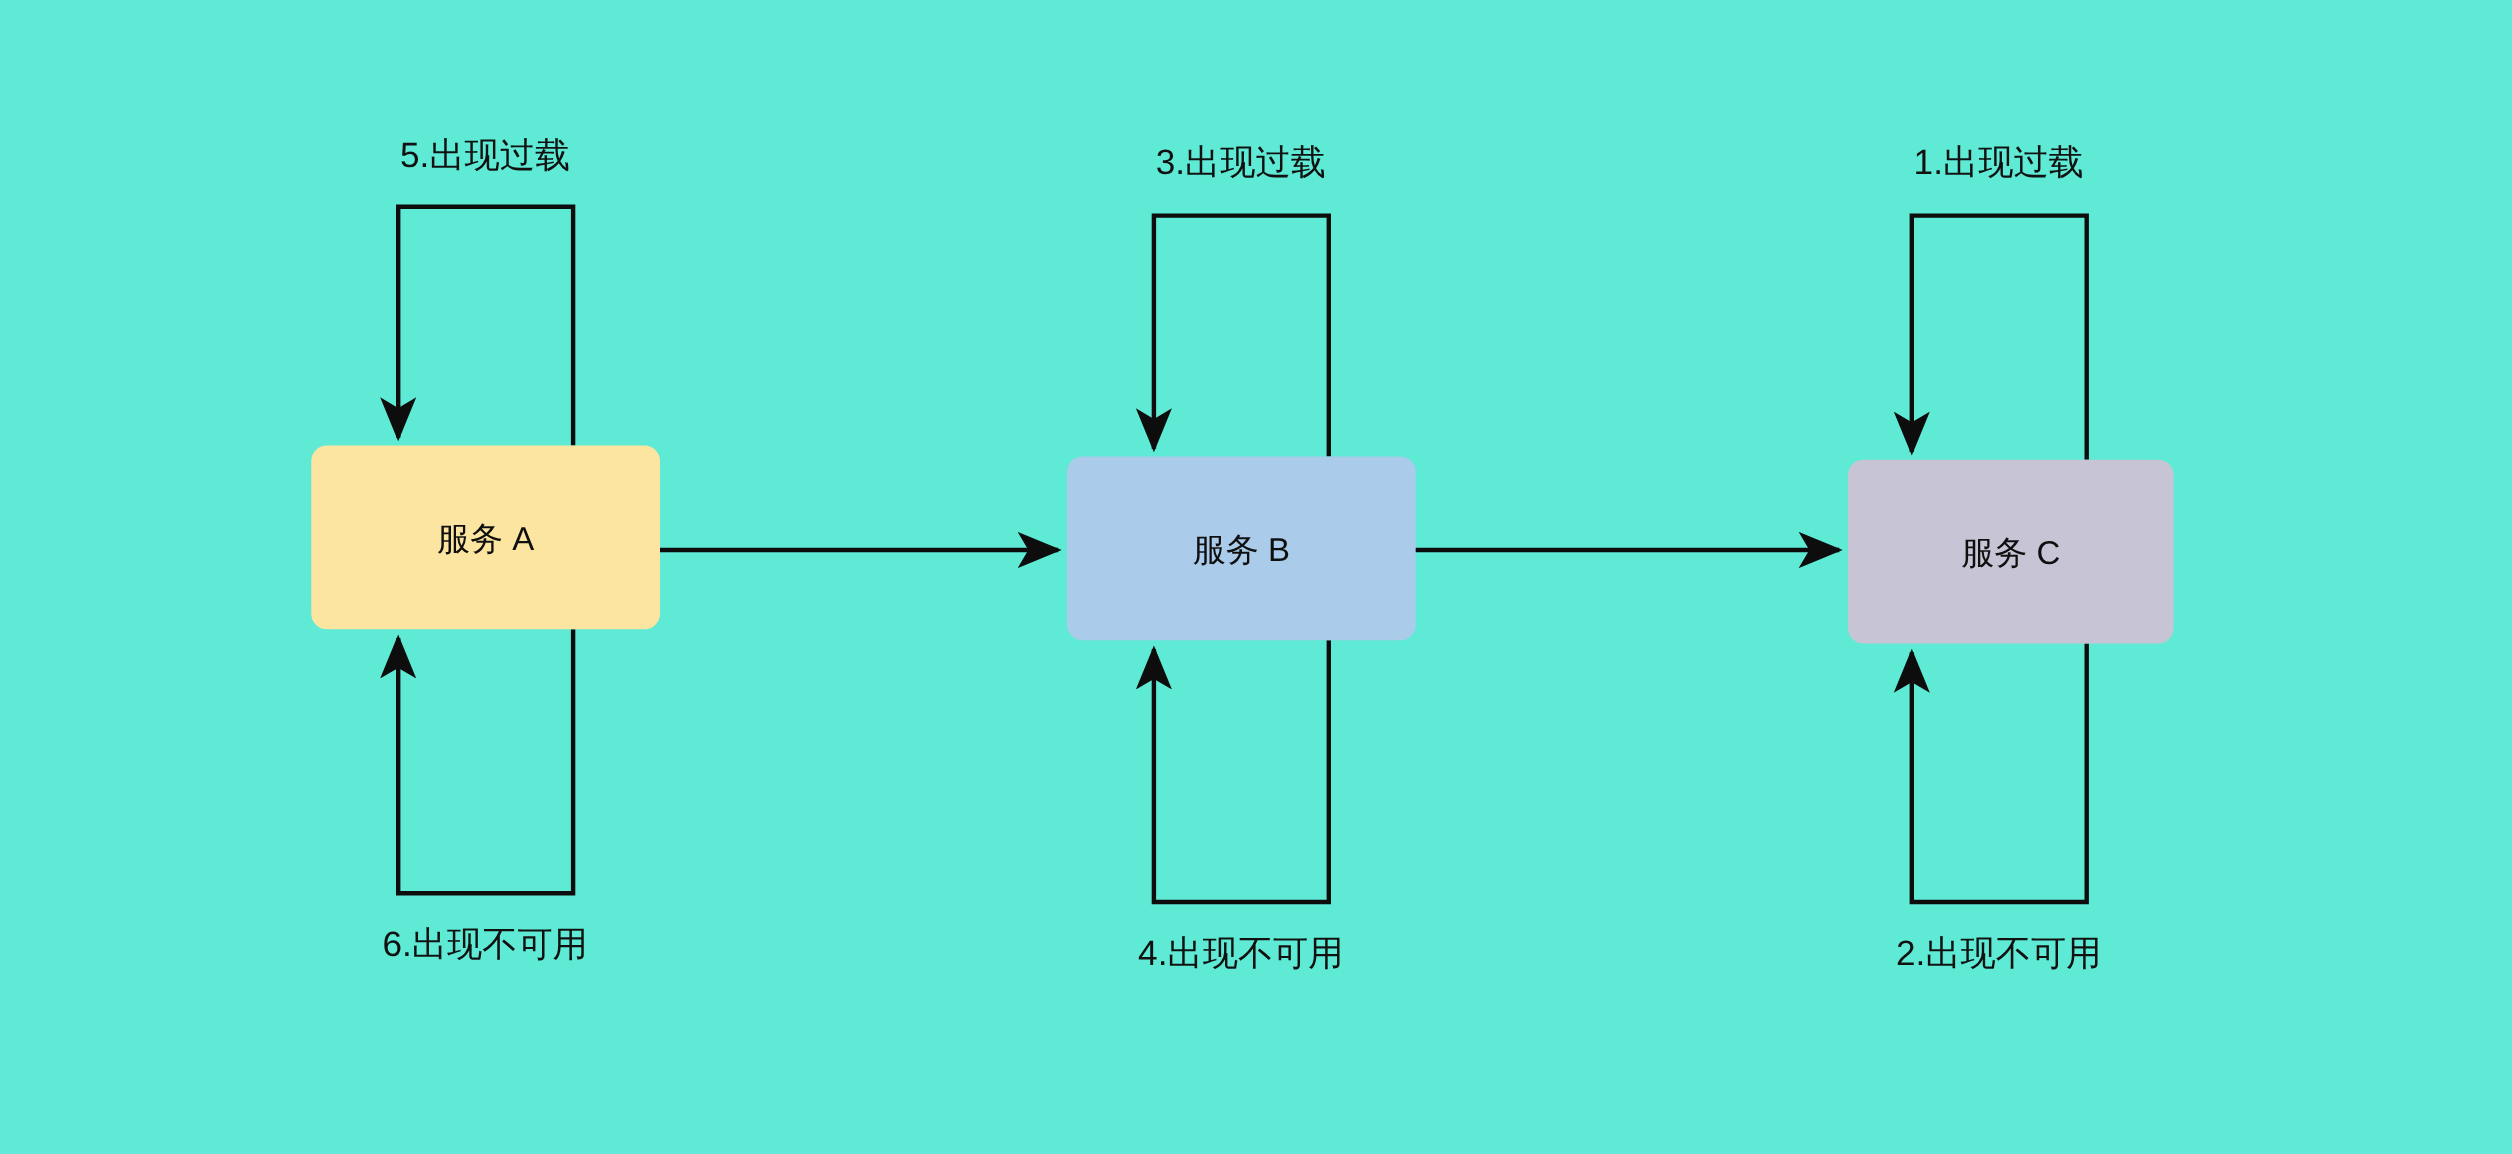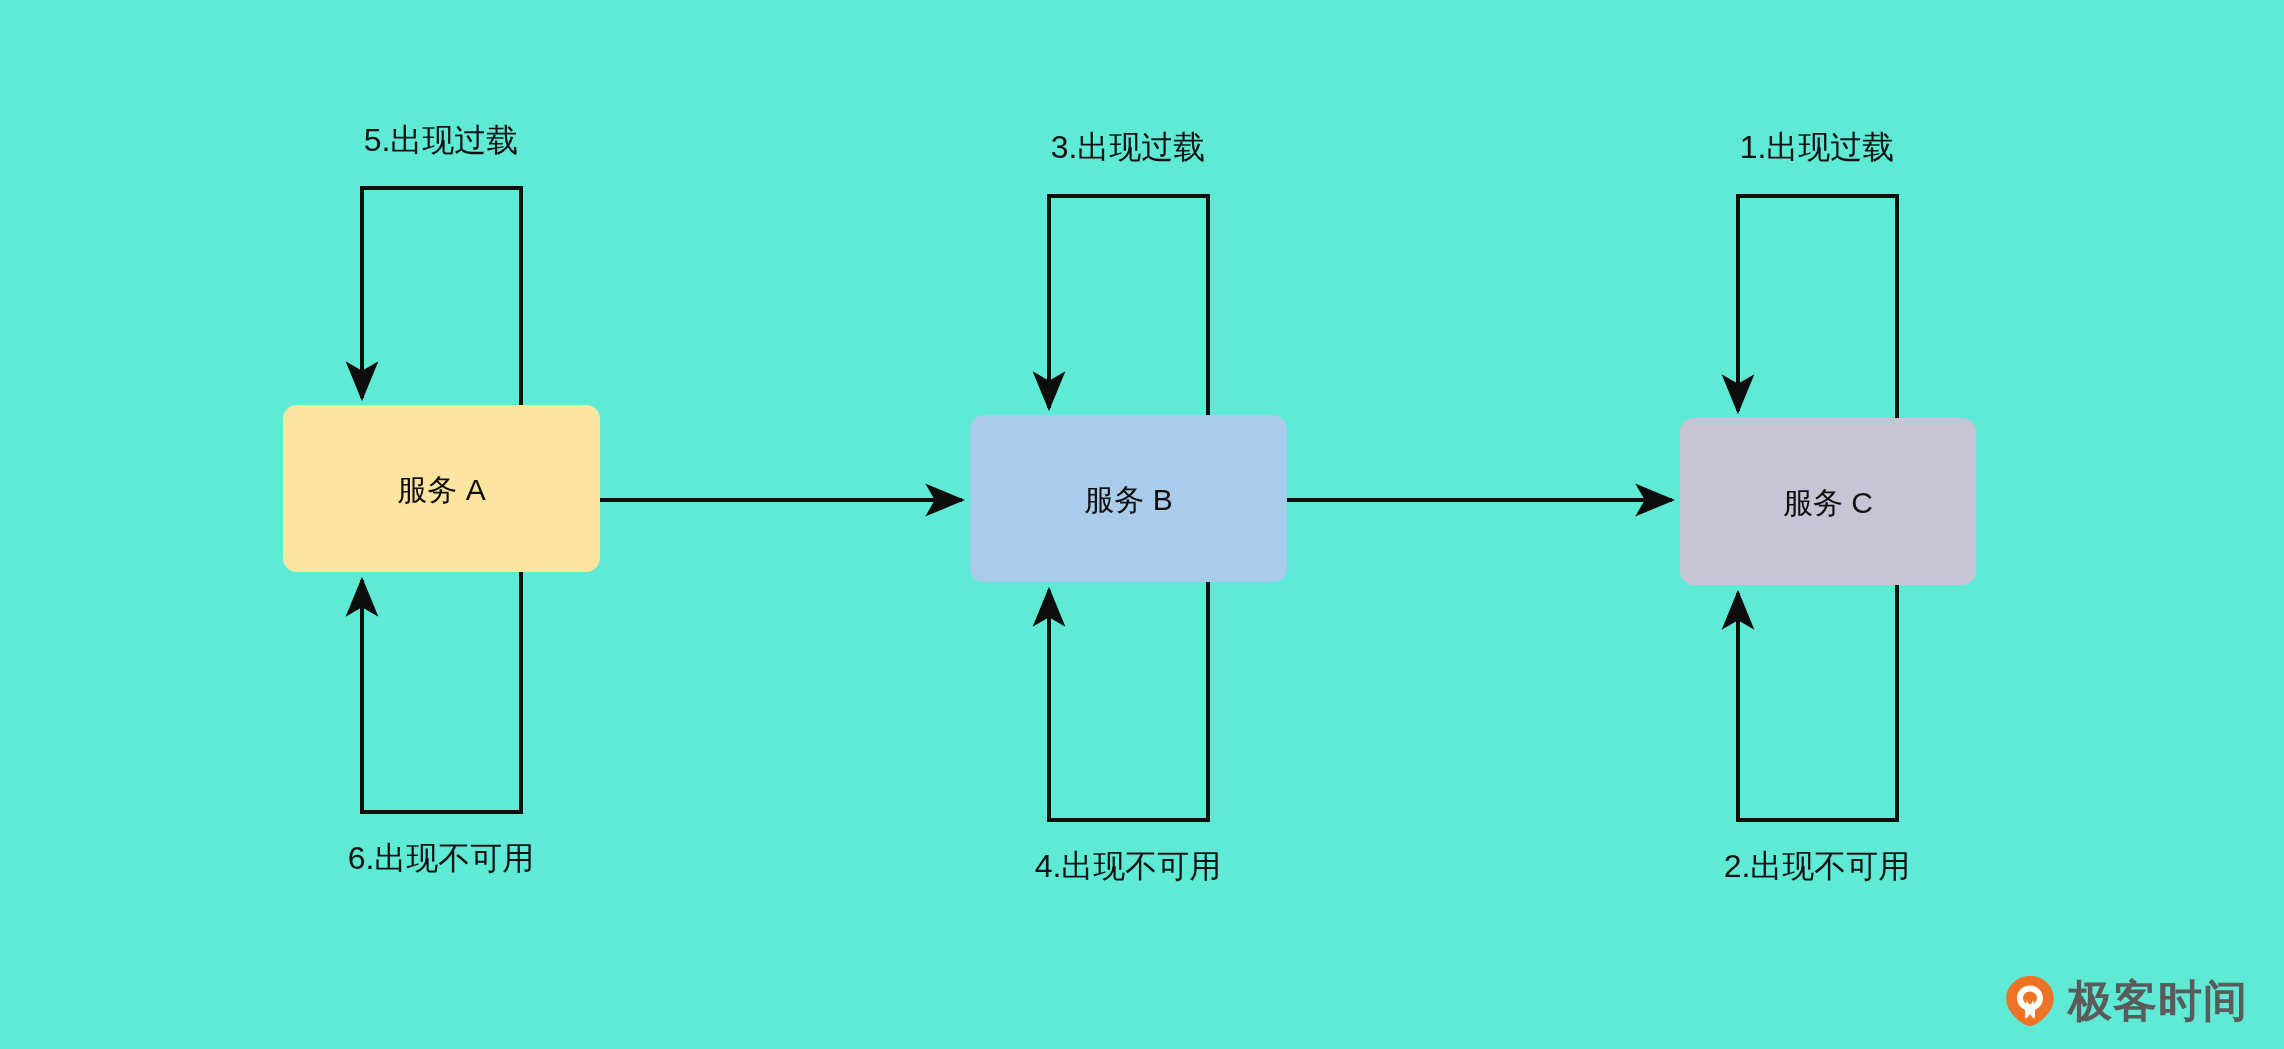--- a/index.html
+++ b/index.html
@@ -107,30 +107,14 @@
     <path class="flow-line" marker-end="url(#arrowhead)" d="M 1897 418 L 1897 196 L 1738 196 L 1738 411"></path>
     <text class="edge-label" x="1817" y="150">1.出现过载</text>
 
     <path class="flow-line" marker-end="url(#arrowhead)" d="M 1897 585 L 1897 820 L 1738 820 L 1738 593"></path>
     <text class="edge-label" x="1817" y="869">2.出现不可用</text>
 
     <rect class="node-rect" x="1680" y="418" width="296" height="167" rx="14" ry="14" fill="#C7C5D5"></rect>
     <text class="node-label" x="1828" y="505">服务 C</text>
   </svg>
 
-  <div class="watermark">
-    <div class="wm-mark">
-      <svg viewBox="0 0 52 52" width="52" height="52">
-        <path d="M26 1 C12.8 1 2.2 11.2 2.2 23.8 C2.2 35.2 13.6 46.6 23.2 50.6
-                 C25 51.4 27 51.4 28.8 50.6 C38.4 46.6 49.8 35.2 49.8 23.8
-                 C49.8 11.2 39.2 1 26 1 Z" fill="#EE7326"></path>
-        <path d="M26 10.5 C18.6 10.5 13 16 13 23 C13 28.4 16.4 33 21 34.8
-                 L21 43.5 L26 36.5 L31 43.5 L31 34.8 C35.6 33 39 28.4 39 23
-                 C39 16 33.4 10.5 26 10.5 Z" fill="#ffffff"></path>
-        <path d="M26 16.5 C22.1 16.5 19 19.4 19 23 C19 26.6 22.1 29.5 26 29.5
-                 C29.9 29.5 33 26.6 33 23 C33 19.4 29.9 16.5 26 16.5 Z" fill="#EE7326"></path>
-        <path d="M26 30.5 L29.6 25 L29.6 44 L26 39 L22.4 44 L22.4 25 Z" fill="#ffffff"></path>
-      </svg>
-    </div>
-    <div class="wm-text">极客时间</div>
-  </div>
 
 </div>
 
 </body></html>

